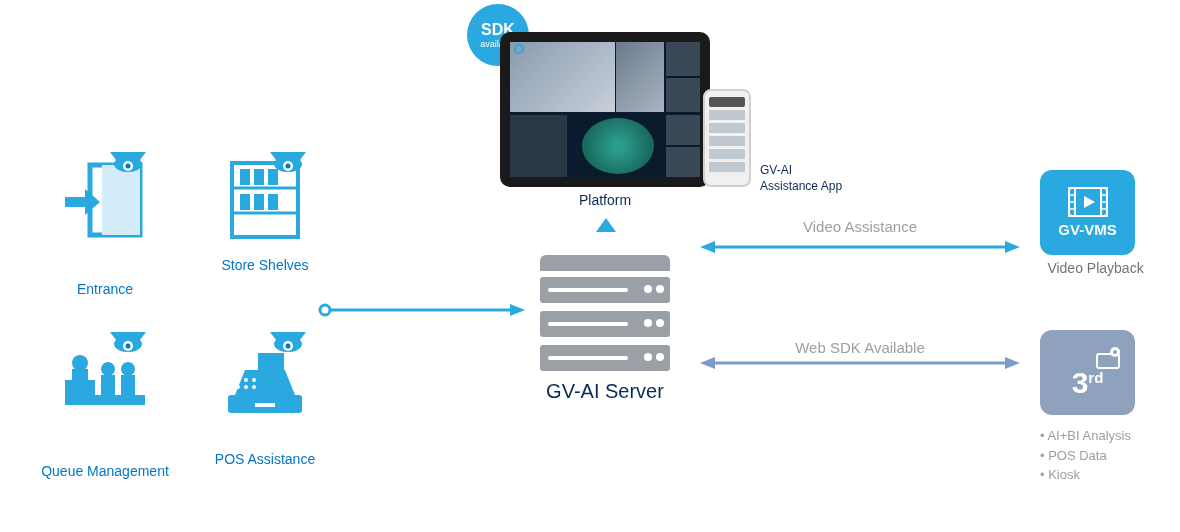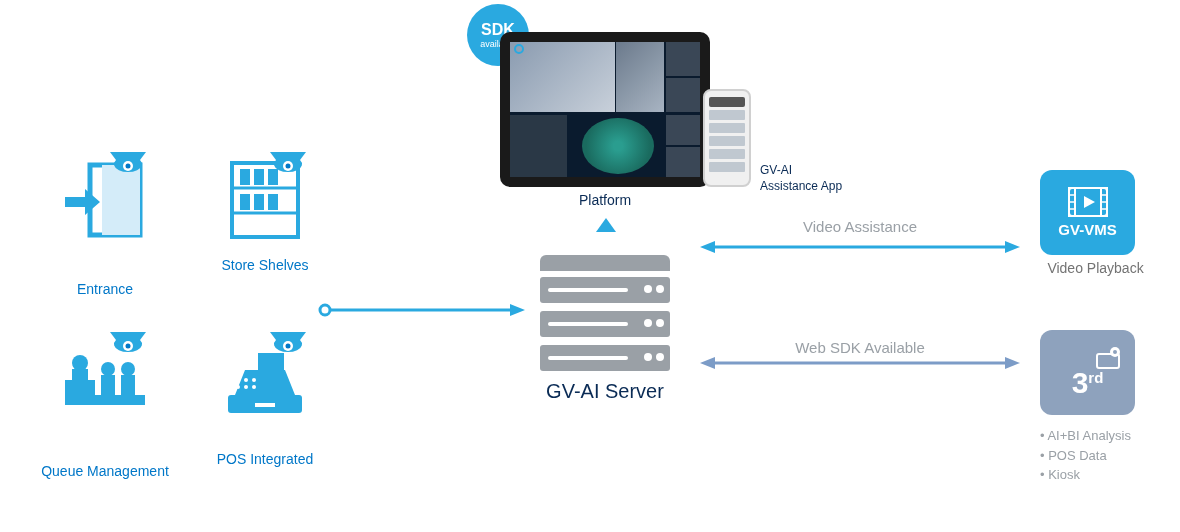--- a/index.html
+++ b/index.html
@@ -232,21 +232,21 @@
       <circle cx="34" cy="45" r="2" fill="#fff"></circle>
   </svg>
 </div>
 <div class="camera" style="left:268px; top:330px;">
   <svg viewBox="0 0 40 28">
       <path d="M2 2 h36 l-6 8 a14 8 0 1 1 -24 0 z" fill="#2aa9e0"></path>
       <circle cx="20" cy="16" r="5" fill="#fff"></circle>
       <circle cx="20" cy="16" r="2.5" fill="#0077c8"></circle>
     </svg>
 </div>
-<div class="abs label blue" style="left:210px; top:451px; width:110px;">POS Integrated</div>
+<div class="abs label blue" style="left:210px; top:451px; width:110px;">POS Assistance</div>
 
 <svg class="abs" style="left:315px; top:300px; width:215px; height:20px;">
   <line x1="10" y1="10" x2="195" y2="10" stroke="#2aa9e0" stroke-width="3"></line>
   <circle cx="10" cy="10" r="5" fill="#fff" stroke="#2aa9e0" stroke-width="3"></circle>
   <polygon points="195,4 210,10 195,16" fill="#2aa9e0"></polygon>
 </svg>
 
 <svg class="abs" style="left:700px; top:237px; width:320px; height:20px;">
   <line x1="15" y1="10" x2="305" y2="10" stroke="#2aa9e0" stroke-width="3"></line>
   <polygon points="15,4 0,10 15,16" fill="#2aa9e0"></polygon>

